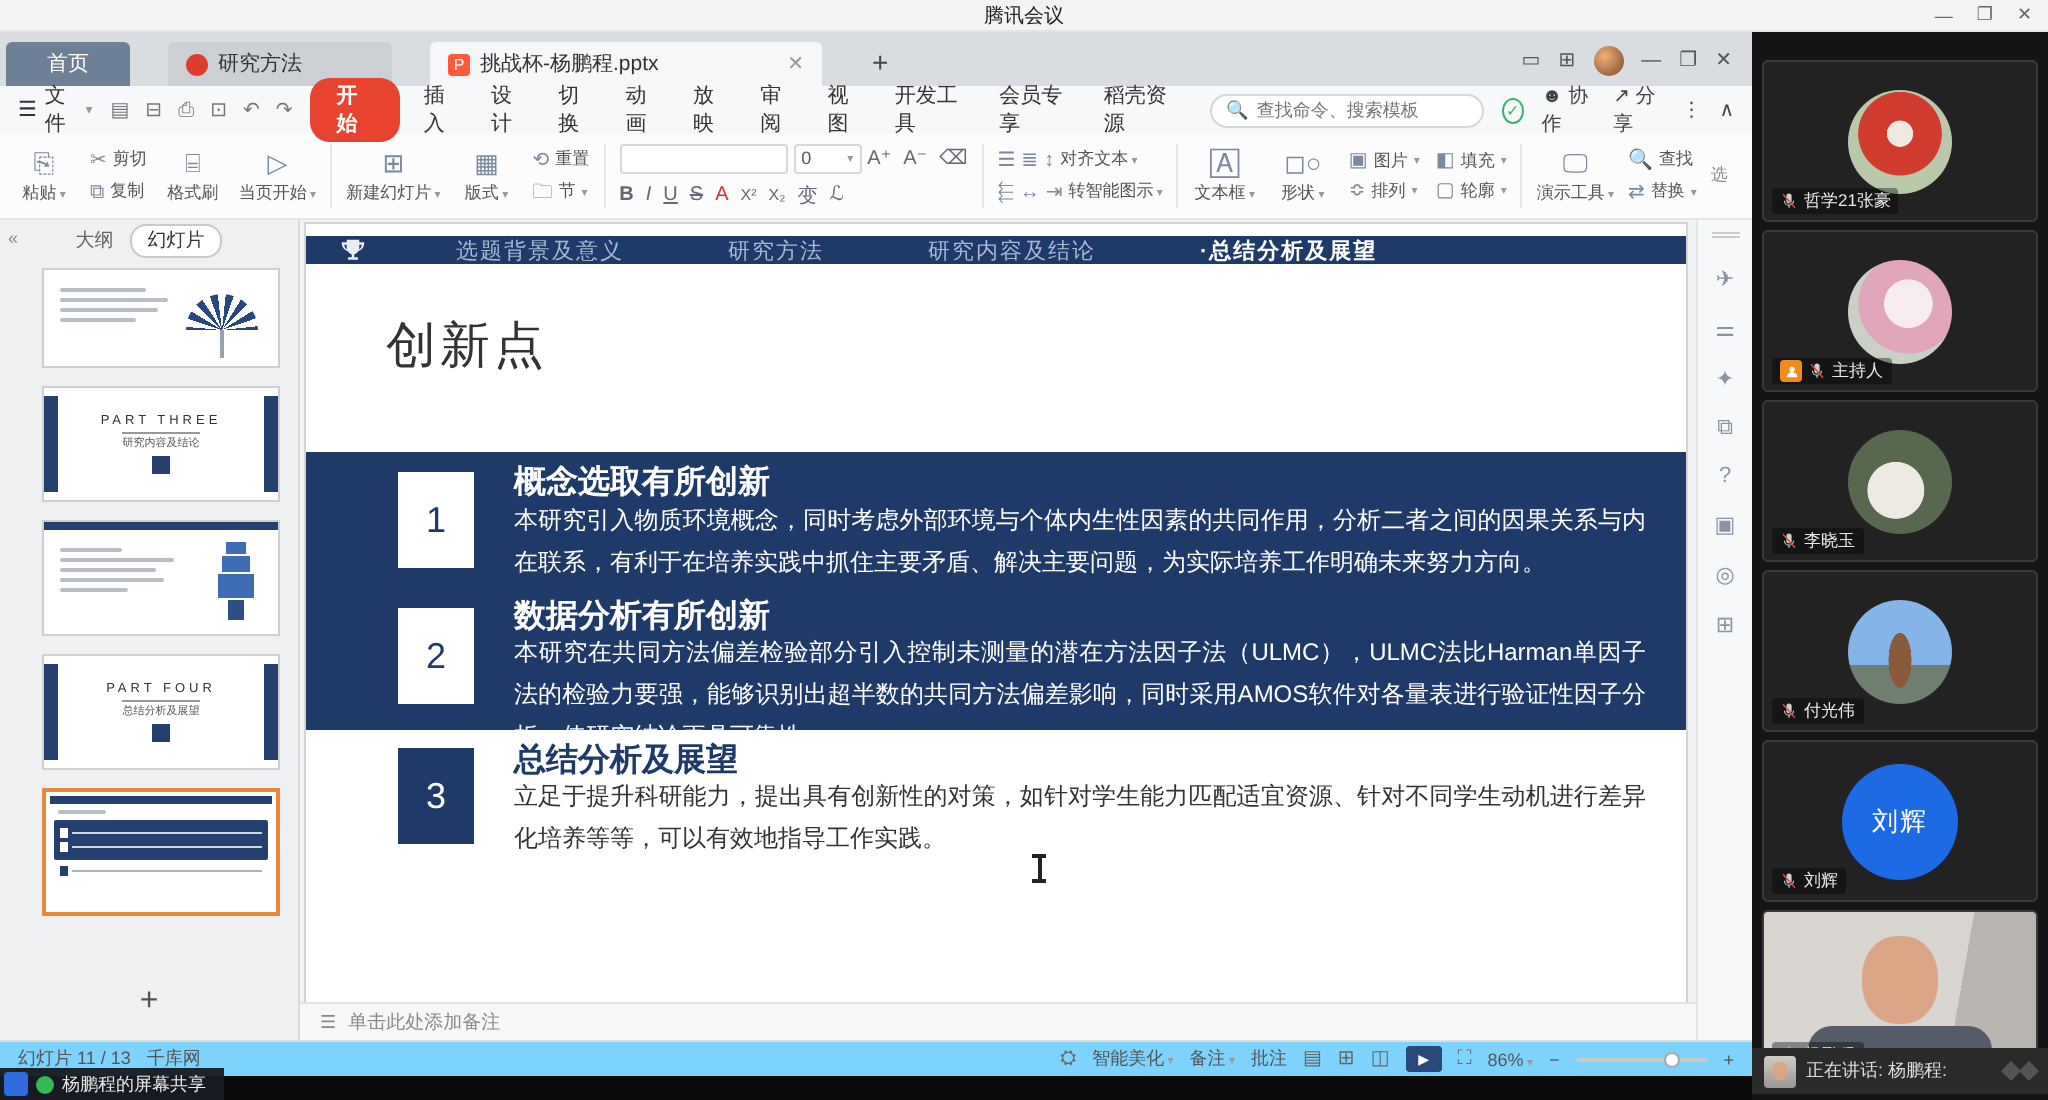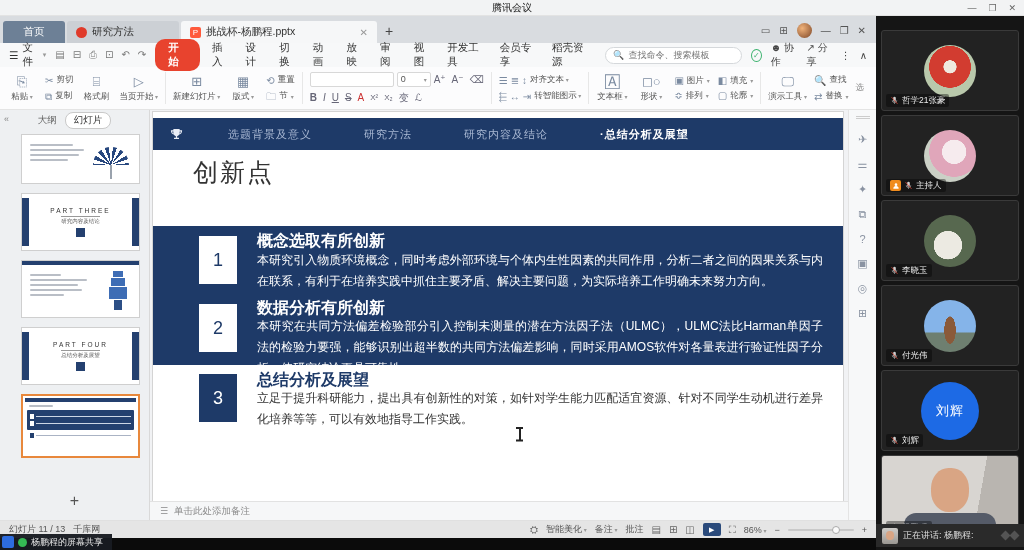--- a/index.html
+++ b/index.html
@@ -8,21 +8,21 @@
 
   
   .titlebar { position:absolute; left:0; top:0; width:1024px; height:16px; background:#f2f3f4; border-bottom:1px solid #e3e3e3;
               display:flex; align-items:center; justify-content:center; font-size:10px; color:#222; z-index:5; }
   .titlebar .winctl { position:absolute; right:8px; top:0; height:15px; display:flex; gap:12px; align-items:center; color:#666; font-size:9px; }
 
   
   .wps { position:absolute; left:0; top:16px; width:876px; height:522px; background:#fff; }
 
   .tabbar { height:27px; background:#d9dce0; display:flex; align-items:flex-end; padding-left:3px; }
-  .tab { height:22px; display:flex; align-items:center; font-size:10.5px; color:#333; padding:0 9px; border-radius:3px 3px 0 0; margin-right:2px; }
+  .tab { height:22px; display:flex; align-items:center; font-size:10.5px; color:#333; padding:0 9px; border-radius:3px 3px 0 0; margin-right:19px; }
   .tab.home { background:#6d8096; color:#fff; width:62px; justify-content:center; }
   .tab.docer { background:#ccd0d5; gap:5px; width:112px; }
   .tab.doc { background:#f6f7f8; gap:5px; width:196px; }
   .docer-ic { width:11px; height:11px; border-radius:50%; background:#e03b2b; flex:none; }
   .doc-ic { width:11px; height:11px; border-radius:2px; background:#ff5a3c; color:#fff; font-size:8px; line-height:11px; text-align:center; flex:none; }
   .tab .close { margin-left:auto; color:#999; font-size:10px; }
   .newtab { font-size:14px; color:#444; margin:0 0 4px 6px; }
   .tabbar-right { margin-left:auto; display:flex; align-items:center; gap:9px; padding:0 10px 5px 0; color:#555; font-size:10px; }
   .avatar-mini { width:15px; height:15px; border-radius:50%; background:radial-gradient(circle at 35% 35%, #f0b27a, #7c4526); }
 
@@ -78,21 +78,21 @@
   .mini-band .mrow { display:flex; gap:2px; align-items:center; margin:2px 0; }
   .mini-band .msq { width:4px; height:5px; background:#fff; flex:none; }
   .mini-band .ml { height:1.5px; background:#cdd6e4; flex:1; }
   .mini-p3 { display:flex; gap:2px; align-items:center; margin:2px 5px; }
   .mini-p3 .msq { width:4px; height:5px; background:#24406f; flex:none; }
   .mini-p3 .ml { height:1.5px; background:#aab3c4; flex:1; }
   .addslide { position:absolute; bottom:10px; left:0; right:0; text-align:center; color:#555; font-size:16px; }
 
   .editor { flex:1; background:#f1f2f4; position:relative; }
   .slide { position:absolute; left:3px; top:2px; width:690px; height:389px; background:#fff; box-shadow:0 0 0 1px #d4d4d4; }
-  .snav { position:absolute; left:0; right:0; top:6px; height:32px; background:#1e3a68; display:flex; align-items:center; padding-left:16px; gap:0; }
+  .snav { position:absolute; left:0; right:0; top:6px; height:14px; background:#1e3a68; display:flex; align-items:center; padding-left:16px; gap:0; }
   .snav .trophy { margin-right:44px; }
   .snav span { font-size:11px; color:#a9b8d3; letter-spacing:1px; margin-right:52px; }
   .snav span:last-child { color:#fff; font-weight:bold; margin-right:0; }
   .stitle { position:absolute; left:40px; top:44px; font-size:25px; color:#333; font-weight:500; letter-spacing:2px; }
   .sband { position:absolute; left:0; right:0; top:114px; height:139px; background:#1e3a68; }
   .numbox { position:absolute; width:38px; height:48px; display:flex; align-items:center; justify-content:center; font-size:18px; }
   .numbox.white { background:#fff; color:#1e3a68; }
   .numbox.navy { background:#1e3a68; color:#fff; }
   .phead { position:absolute; font-size:16px; font-weight:bold; }
   .pbody { position:absolute; font-size:12px; line-height:1.75; text-align:justify; }
@@ -101,21 +101,21 @@
   .on-white-b { color:#333; }
 
   .notesbar { position:absolute; left:0; right:0; bottom:0; height:19px; background:#f6f7f8; border-top:1px solid #e2e2e2;
               display:flex; align-items:center; gap:6px; padding:0 10px; color:#8a8a8a; font-size:9.5px; }
   .notesbar .ni { color:#888; font-size:9px; }
 
   .rightrail { width:28px; background:#f7f8f9; border-left:1px solid #e4e4e4; display:flex; flex-direction:column; align-items:center; padding-top:6px; gap:12px; color:#8a93a2; font-size:11px; }
   .rr-handle { width:14px; height:3px; border-top:1px solid #ccc; border-bottom:1px solid #ccc; margin-bottom:2px; }
 
   
-  .statusbar { height:18px; background:#e5e5e5; border-top:1px solid #e0e0e0; display:flex; align-items:center; font-size:9px; color:#555; padding:0 9px; gap:8px; }
+  .statusbar { height:18px; background:#7dd3fc; border-top:1px solid #e0e0e0; display:flex; align-items:center; font-size:9px; color:#555; padding:0 9px; gap:8px; }
   .sb-right { margin-left:auto; display:flex; align-items:center; gap:8px; }
   .sb-ic { color:#666; font-size:10px; }
   .sb-play { width:18px; height:13px; background:#2a4a7b; border-radius:2px; color:#fff; font-size:7px; display:flex; align-items:center; justify-content:center; }
   .sb-slider { width:66px; height:2px; background:#c9c9c9; border-radius:1px; position:relative; }
   .sb-knob { position:absolute; left:44px; top:-3px; width:8px; height:8px; border-radius:50%; background:#fbfbfb; border:1px solid #aaa; }
 
   
   .bottomstrip { position:absolute; left:0; bottom:0; width:876px; height:12px; background:#0b0b0b; }
   .shareoverlay { position:absolute; left:0; bottom:0; height:16px; background:rgba(24,27,33,.96); display:flex; align-items:center; gap:4px; padding:0 9px 0 2px; color:#e8e8e8; font-size:9px; z-index:60; }
   .so-blue { width:12px; height:12px; background:#2d6cdf; border-radius:2px; }

